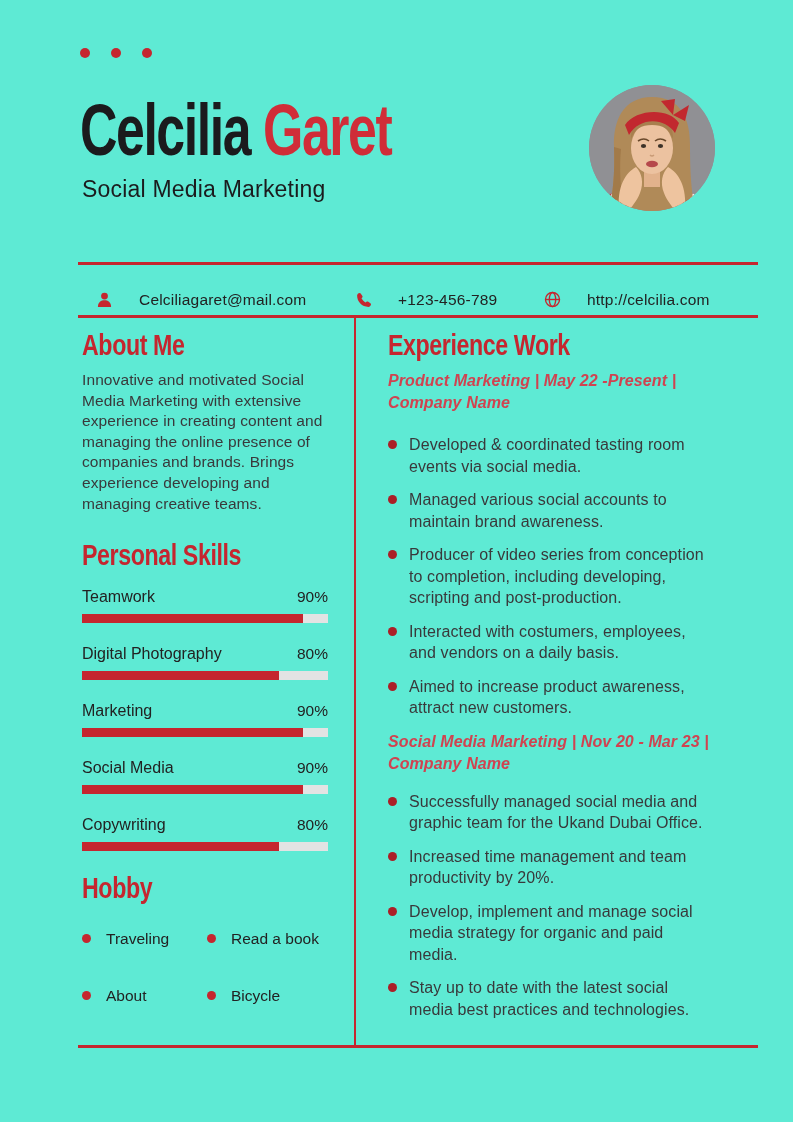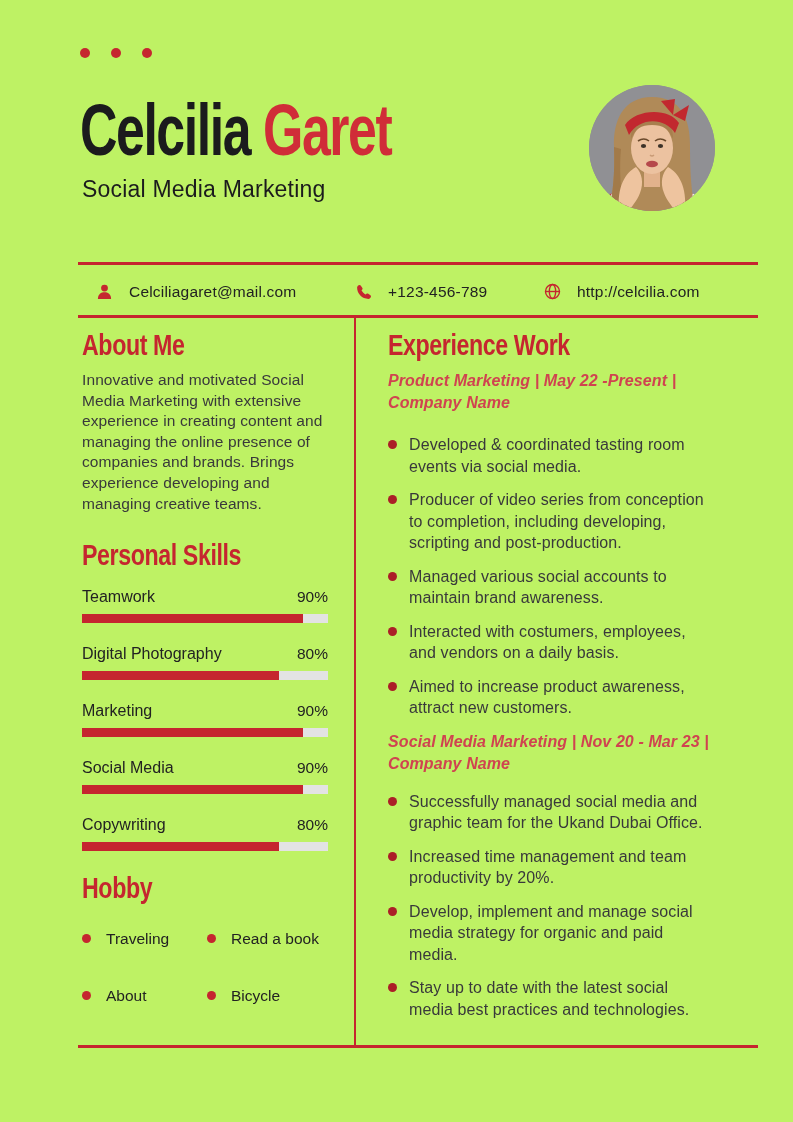--- a/index.html
+++ b/index.html
@@ -1,17 +1,17 @@
 <!DOCTYPE html>
 <html style="--accent: #c5262f;"><head>
 <meta charset="utf-8">
 <style>
   html,body{margin:0;padding:0;background:#ffffff;}
   #page{
-    position:relative;width:793px;height:1122px;background:#bef264;
+    position:relative;width:793px;height:1122px;background:#5eead4;
     font-family:"Liberation Sans",sans-serif;color:#1d1d1f;overflow:hidden;
   }
   
   .dots{position:absolute;left:80px;top:48px;display:flex;gap:21px;}
   .dot{width:10px;height:10px;border-radius:50%;background:var(--accent);}
   
   .name{
     position:absolute;left:80px;top:94px;font-size:72px;font-weight:bold;
     letter-spacing:-2px;line-height:1;white-space:nowrap;
     transform:scaleX(0.72);transform-origin:left top;color:#1b1b1d;
@@ -21,21 +21,21 @@
   .photo{
     position:absolute;left:589px;top:85px;width:126px;height:126px;border-radius:50%;
     overflow:hidden;background:#909094;
   }
   .photo svg{display:block;}
   
   .contact{
     position:absolute;left:78px;top:262px;width:680px;height:50px;
     border-top:3px solid var(--accent);border-bottom:3px solid var(--accent);
   }
-  .contact-item{position:absolute;top:8px;height:37px;display:flex;align-items:center;gap:16px;}
+  .contact-item{position:absolute;top:16px;height:37px;display:flex;align-items:center;gap:26px;}
   .contact-item.email{left:18px;}
   .contact-item.phone{left:278px;}
   .contact-item.web{left:466px;}
   .contact-item .val{font-size:15.5px;color:#222;letter-spacing:0.2px;}
   .cicon{display:flex;align-items:center;}
   
   .divider-v{position:absolute;left:354px;top:315px;width:2px;height:730px;background:var(--accent);}
   .rule-bottom{position:absolute;left:78px;top:1045px;width:680px;height:3px;background:var(--accent);}
   .col-left{position:absolute;left:82px;top:312px;width:246px;padding-top:18px;}
   .col-right{position:absolute;left:388px;top:312px;width:324px;padding-top:18px;}
@@ -225,25 +225,25 @@
     <div id="jobs">
         <div class="job1">
           <div class="job-heading"><span>Product Marketing | May 22 -Present |</span><span class="co">Company Name</span></div>
           <ul class="bullets">
             <li>
               <span class="b-dot"></span>
               <span class="b-text">Developed &amp; coordinated tasting room events via social media.</span>
             </li>
             <li>
               <span class="b-dot"></span>
+              <span class="b-text">Managed various social accounts to maintain brand awareness.</span>
+            </li>
+            <li>
+              <span class="b-dot"></span>
               <span class="b-text">Producer of video series from conception to completion, including developing, scripting and post-production.</span>
-            </li>
-            <li>
-              <span class="b-dot"></span>
-              <span class="b-text">Managed various social accounts to maintain brand awareness.</span>
             </li>
             <li>
               <span class="b-dot"></span>
               <span class="b-text">Interacted with costumers, employees, and vendors on a daily basis.</span>
             </li>
             <li>
               <span class="b-dot"></span>
               <span class="b-text">Aimed to increase product awareness, attract new customers.</span>
             </li>
           </ul>

